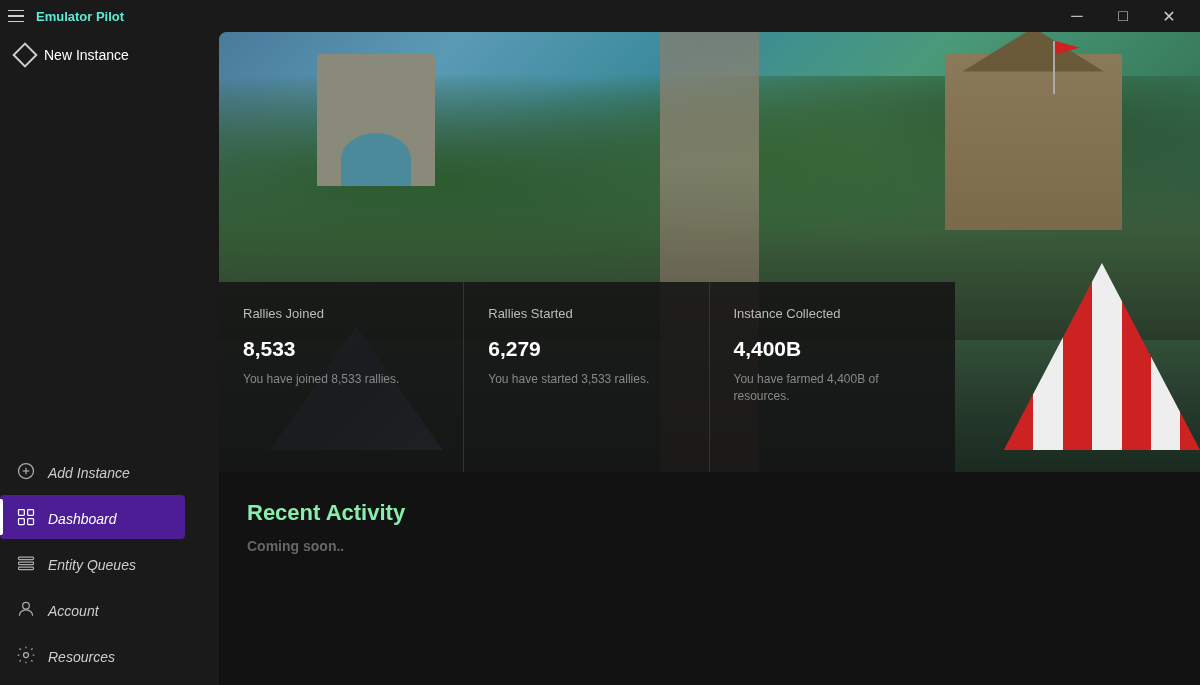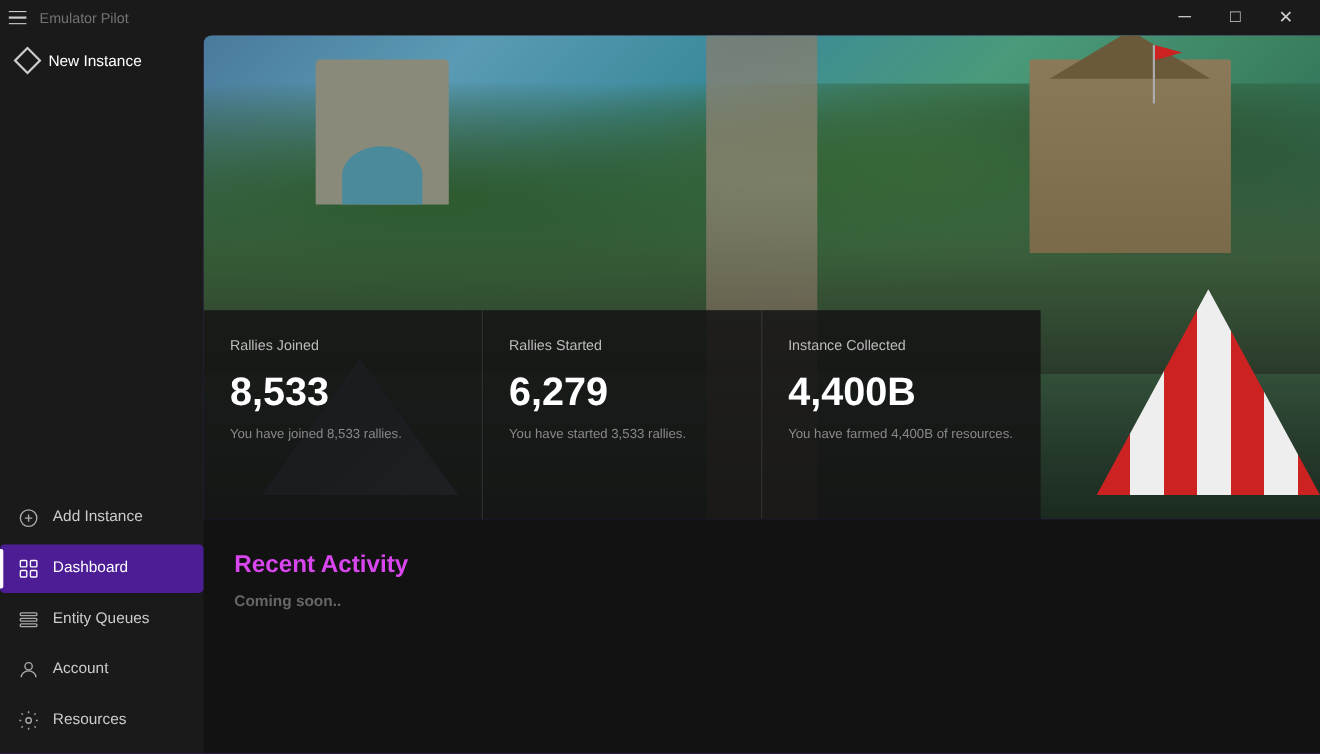--- a/index.html
+++ b/index.html
@@ -37,21 +37,22 @@
       cursor: pointer;
     }
     .hamburger-icon span {
       display: block;
       width: 16px;
       height: 1.5px;
       background: #ccc;
     }
     .titlebar-title {
       font-size: 13px;
-      color: #737373;
+      color: #5eead4;
+      font-weight: bold;
     }
     .titlebar-controls {
       display: flex;
       gap: 0;
     }
     .titlebar-btn {
       width: 46px;
       height: 32px;
       background: transparent;
       border: none;
@@ -60,20 +61,21 @@
       cursor: pointer;
       display: flex;
       align-items: center;
       justify-content: center;
     }
 
     
     .app-layout {
       display: flex;
       height: calc(685px - 32px);
+      gap: 34px;
     }
 
     
     .sidebar {
       width: 185px;
       background: #1a1a1a;
       display: flex;
       flex-direction: column;
       flex-shrink: 0;
       padding-top: 4px;
@@ -98,28 +100,29 @@
     .sidebar-spacer { flex: 1; }
 
     .sidebar-nav {
       display: flex;
       flex-direction: column;
       gap: 2px;
       padding: 8px 0;
     }
     .sidebar-item {
       display: flex;
-      align-items: flex-start;
+      align-items: flex-end;
       gap: 12px;
       padding: 12px 16px;
       font-size: 14px;
       color: #ccc;
       cursor: pointer;
       border-radius: 4px;
       position: relative;
+      font-style: italic;
     }
     .sidebar-item.active {
       background: #4c1d95;
       color: #fff;
     }
     .sidebar-item.active::before {
       content: '';
       position: absolute;
       left: 0;
       top: 4px;
@@ -146,21 +149,21 @@
       background: #121212;
       overflow-y: auto;
       border-radius: 8px 0 0 0;
     }
 
     
     .hero {
       position: relative;
       height: 440px;
       overflow: hidden;
-      background: #4c1d95;
+      background: #000000;
     }
     .hero-bg {
       width: 100%;
       height: 100%;
       background: linear-gradient(
         to bottom,
         #3d6b4a 0%,
         #4a7a55 20%,
         #5a8a60 40%,
         #3a6040 60%,
@@ -332,41 +335,41 @@
       padding: 24px 24px 20px;
       border-right: 1px solid #333;
     }
     .stat-card:last-child { border-right: none; }
     .stat-label {
       font-size: 13px;
       color: #bbb;
       margin-bottom: 8px;
     }
     .stat-value {
-      font-size: 36px;
+      font-size: 21px;
       font-weight: 600;
       color: #fff;
       margin-bottom: 12px;
       line-height: 1;
       margin-top: 17px;
     }
     .stat-desc {
       font-size: 12px;
       color: #888;
       line-height: 1.4;
     }
 
     
     .recent-activity {
       padding: 28px 28px;
     }
     .section-title {
       font-size: 22px;
       font-weight: 600;
-      color: #d946ef;
+      color: #86efac;
       margin-bottom: 12px;
     }
     .coming-soon {
       font-size: 14px;
       color: #666;
       font-weight: bold;
     }
   </style>
 </head>
 <body>

